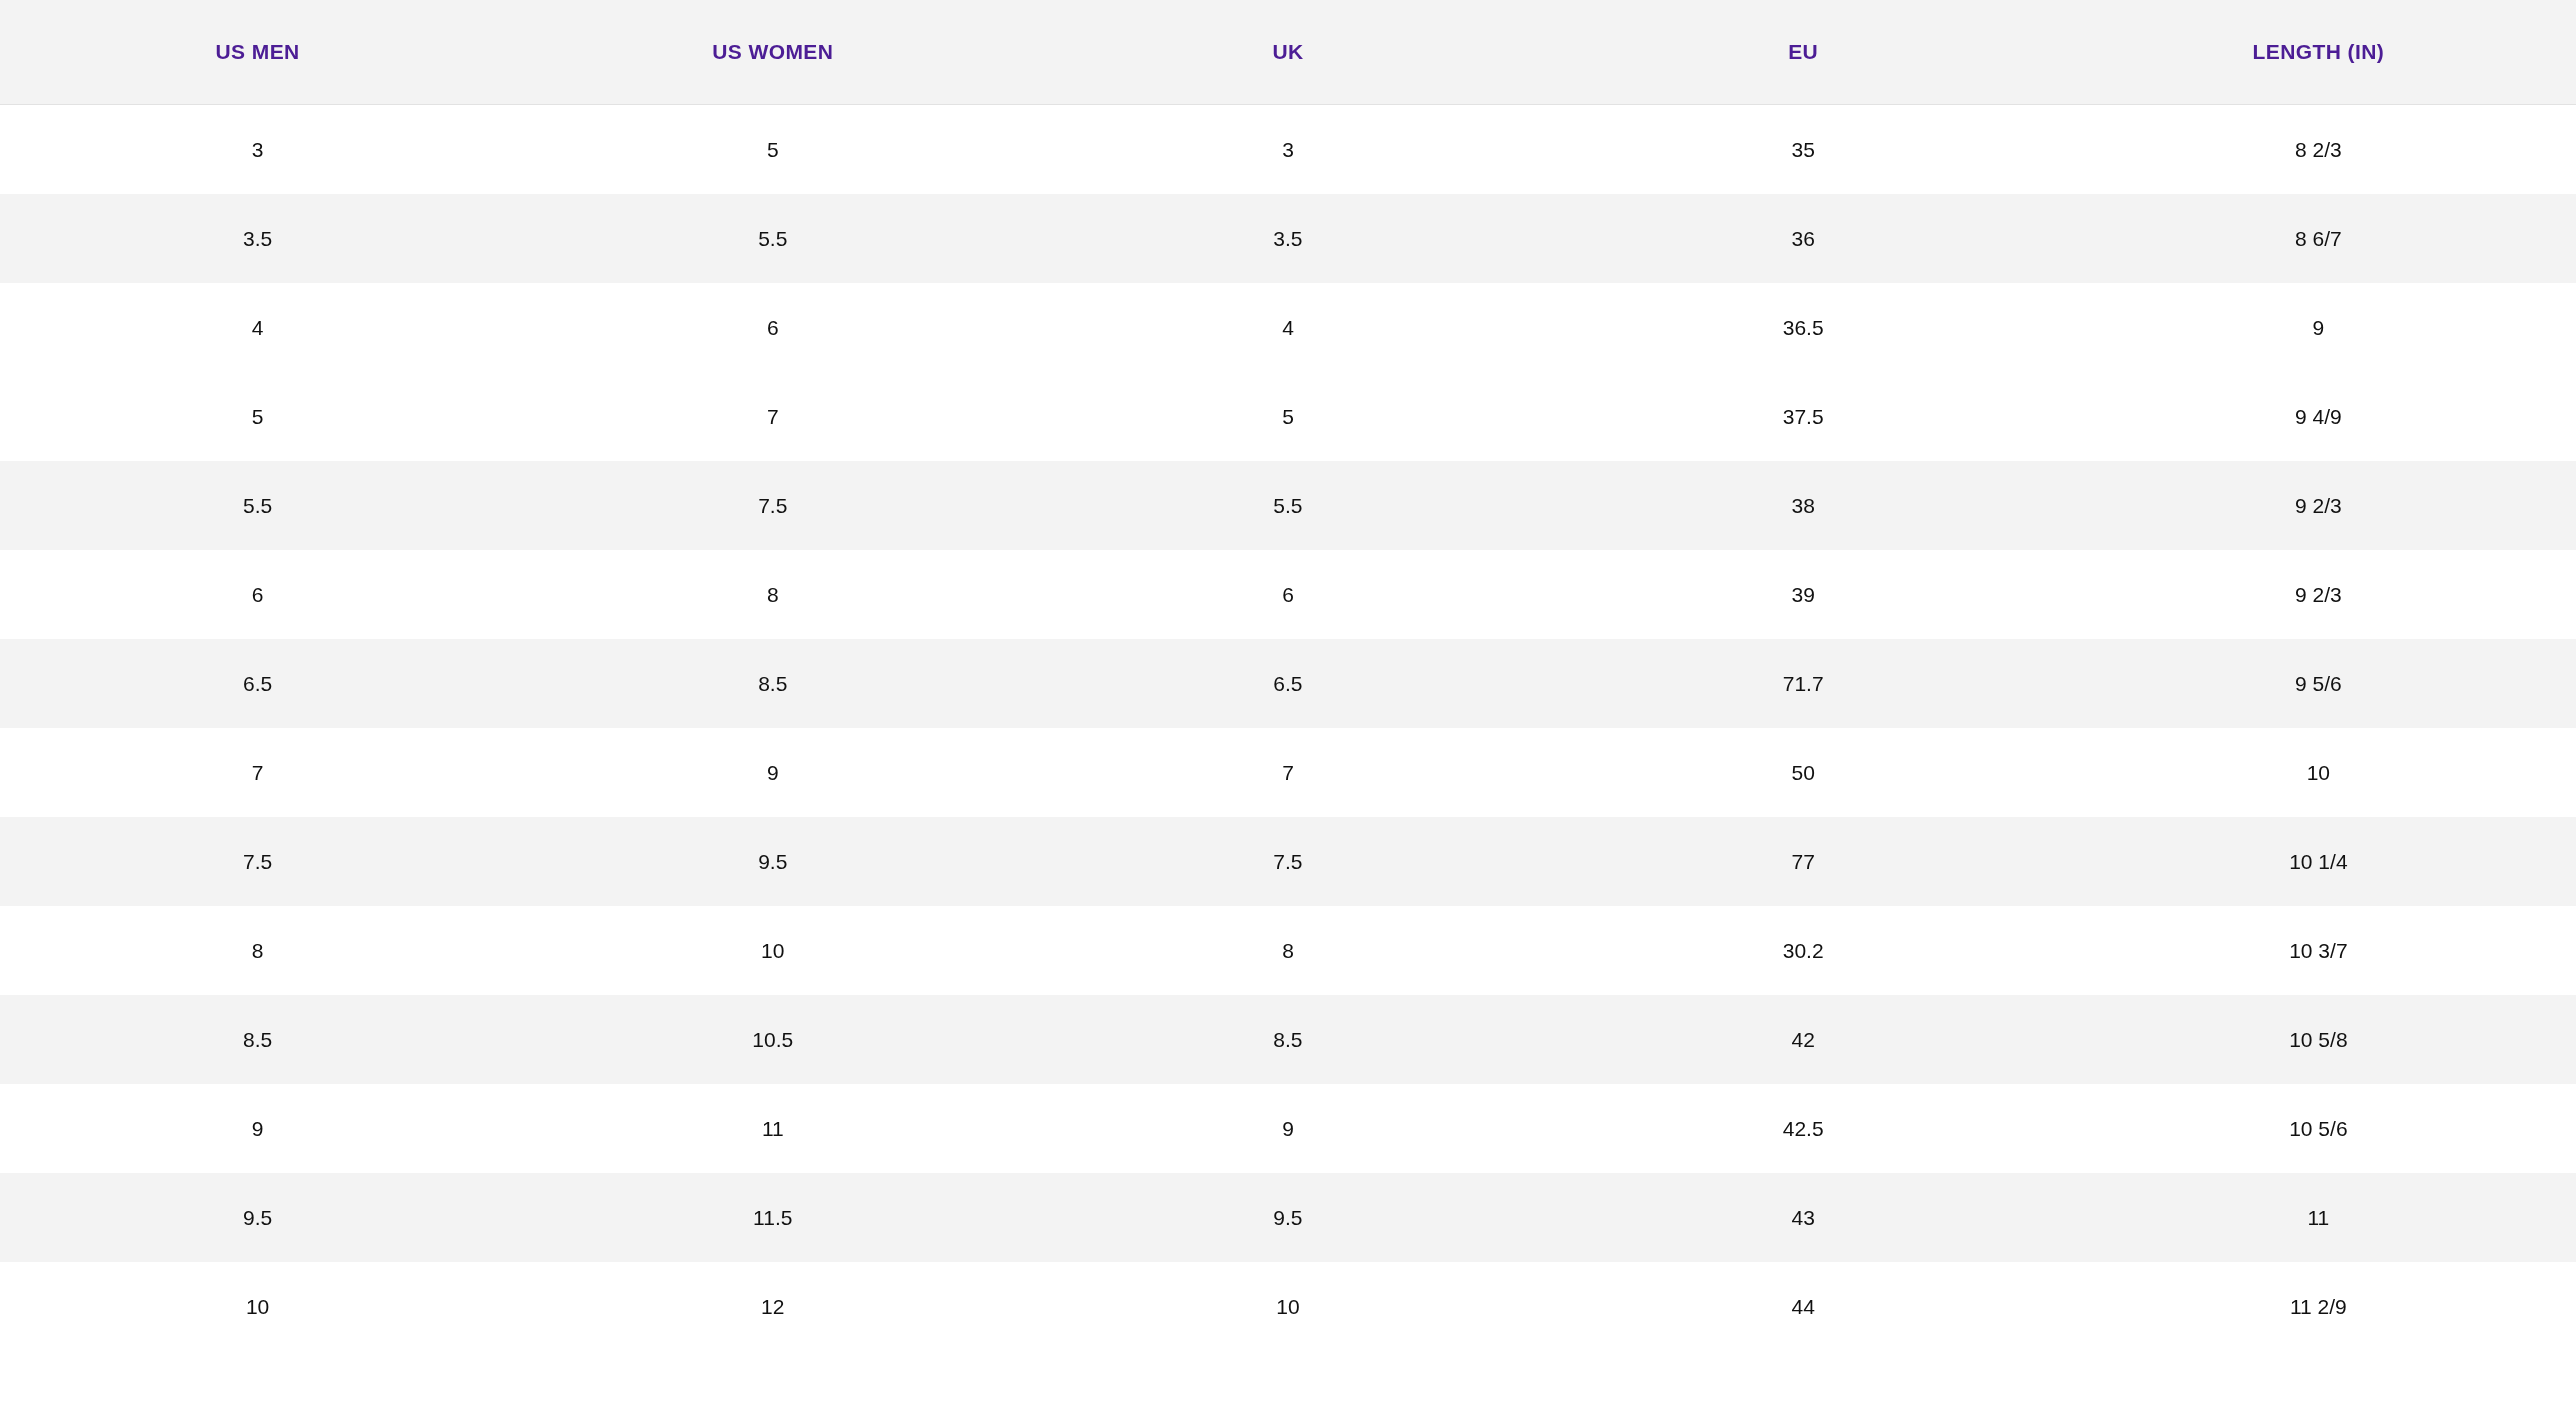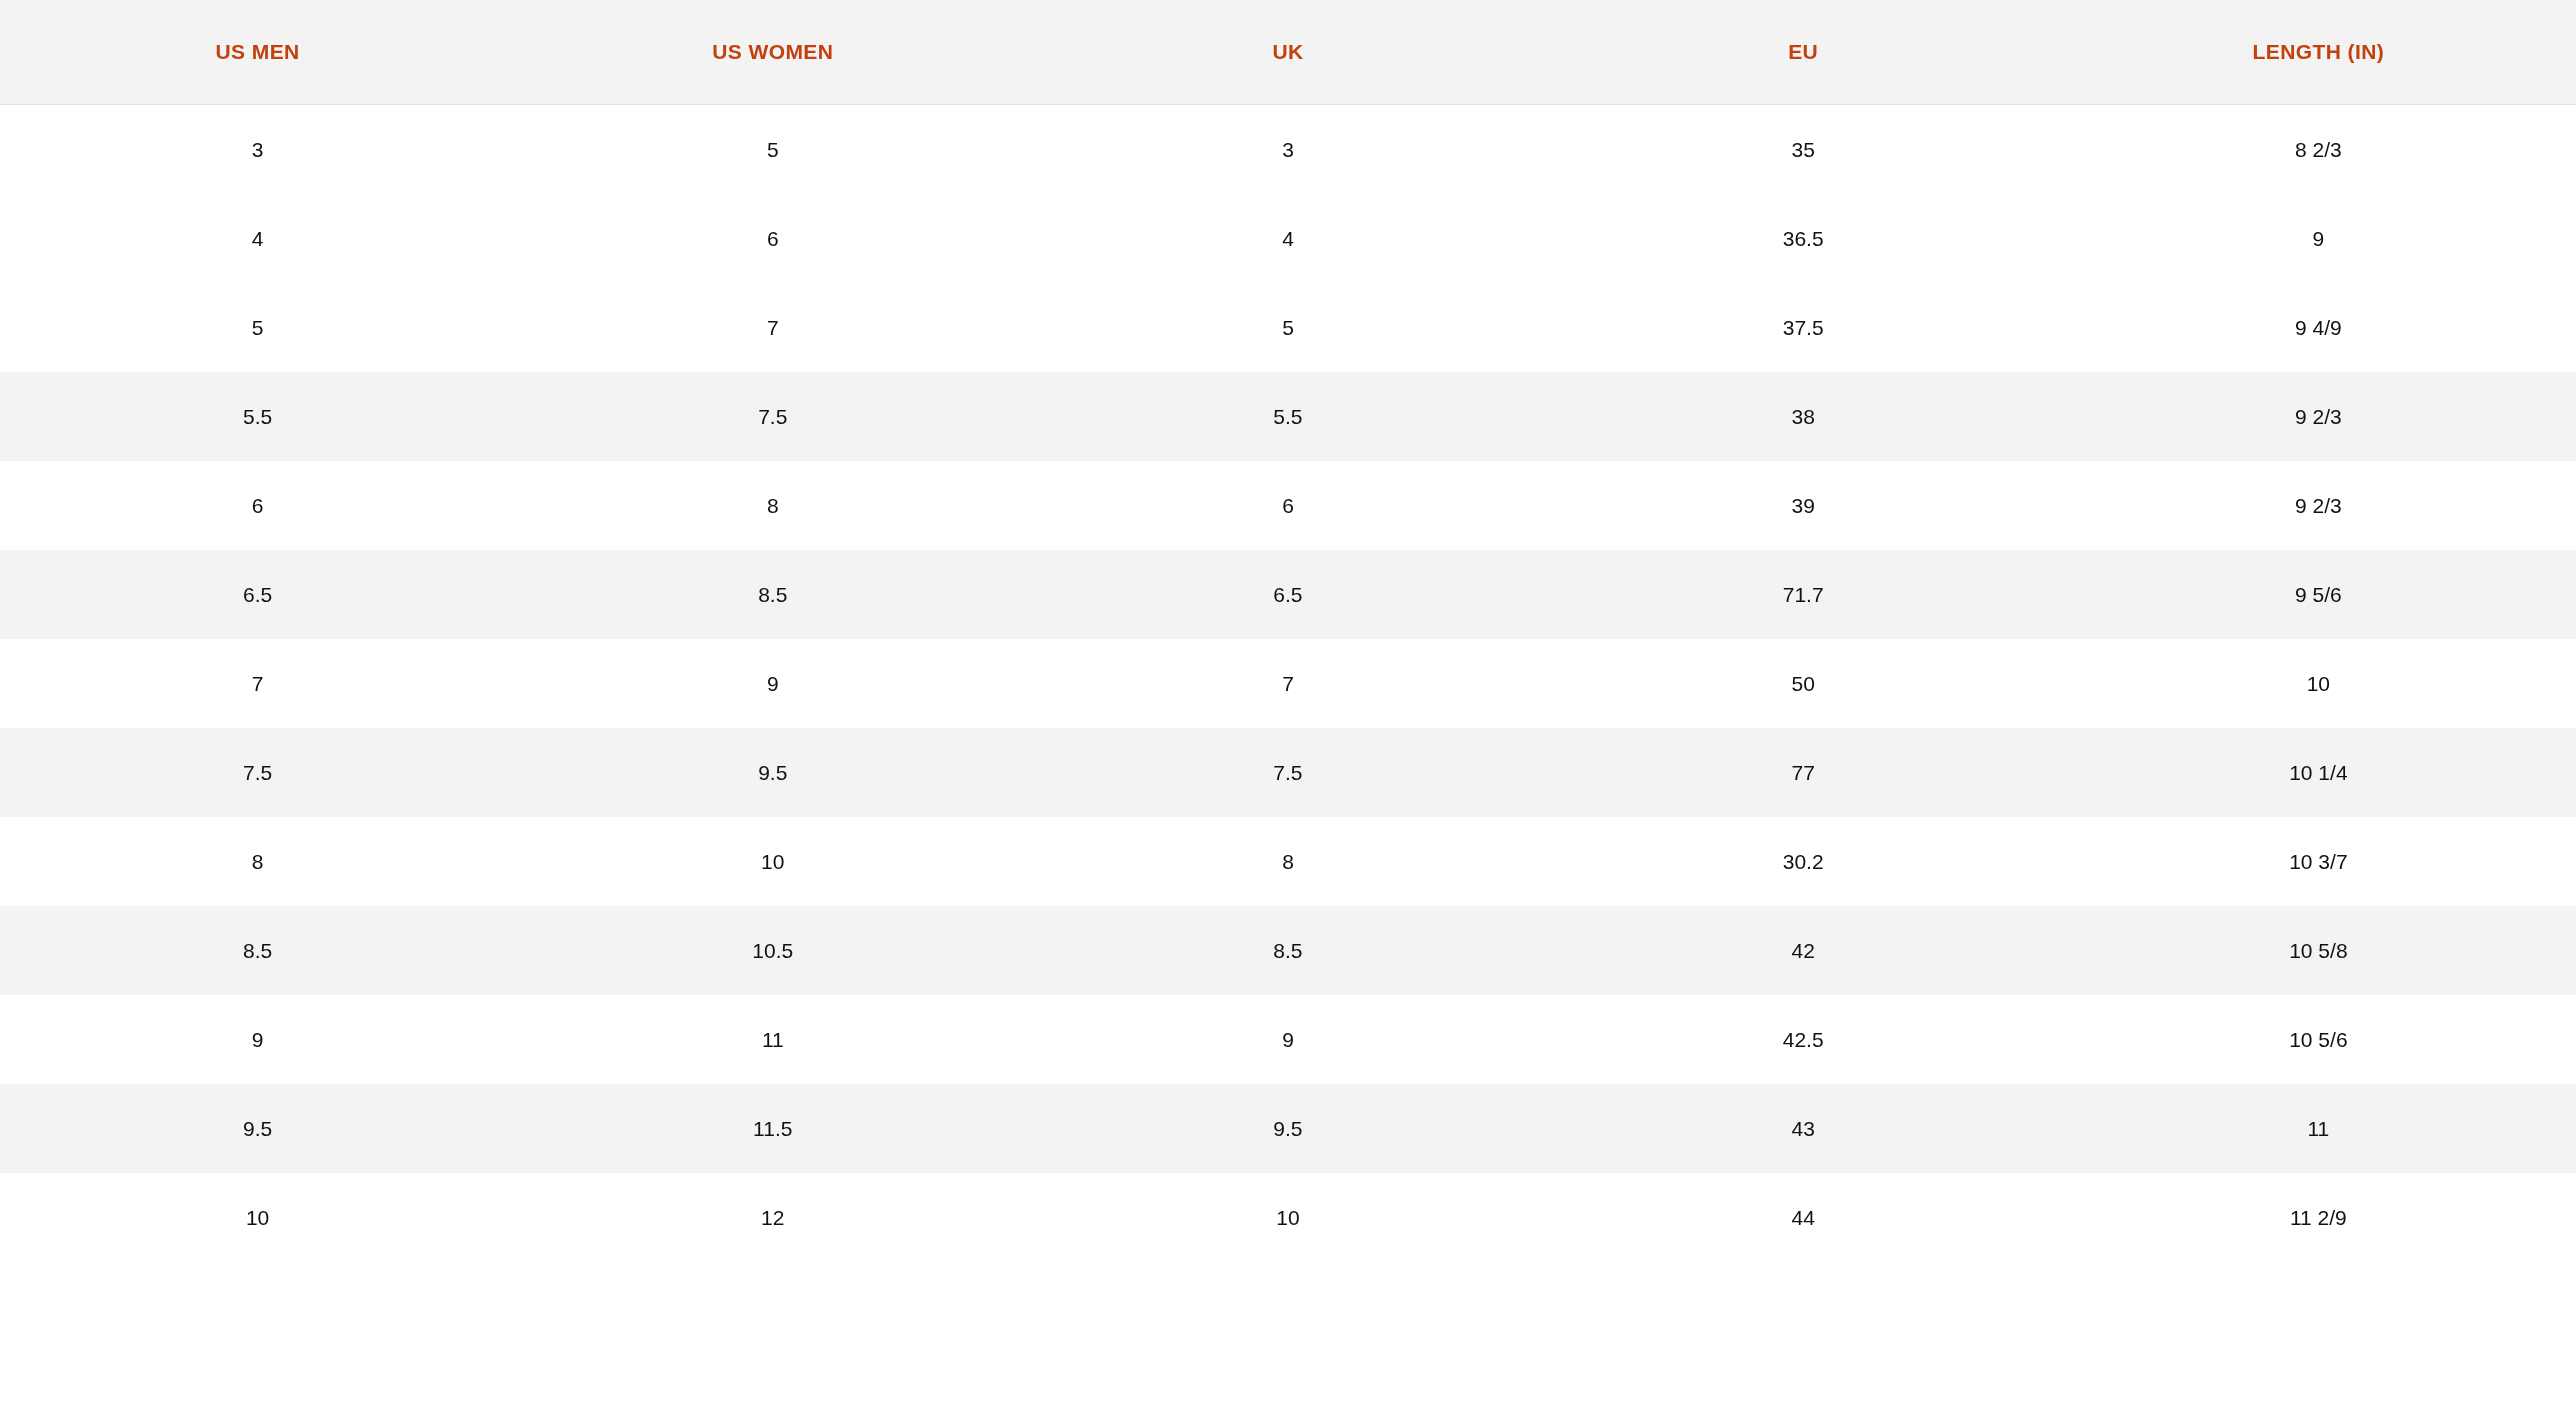--- a/index.html
+++ b/index.html
@@ -32,21 +32,21 @@
     height: 104px;
     background: #f3f3f3;
     border-bottom: 1.8px solid #e2e2e2;
     font-size: 21px;
     font-weight: bold;
     letter-spacing: 0.4px;
     text-align: center;
     vertical-align: middle;
     padding: 0;
     text-transform: uppercase;
-    color: #c2410c;
+    color: #4c1d95;
     white-space: nowrap;
   }
 
   
   .size-table tbody tr {
     height: 89px;
   }
   .size-table tbody tr.row-odd  { background: #ffffff; }
   .size-table tbody tr.row-even { background: #f3f3f3; }
 
@@ -82,20 +82,27 @@
         <th>LENGTH (IN)</th>
       </tr>
   </thead>
   <tbody>
       <tr class="row-odd">
         <td>3</td>
         <td>5</td>
         <td>3</td>
         <td>35</td>
         <td>8 2/3</td>
+      </tr>
+      <tr class="row-even">
+        <td>3.5</td>
+        <td>5.5</td>
+        <td>3.5</td>
+        <td>36</td>
+        <td>8 6/7</td>
       </tr>
       <tr class="row-odd">
         <td>4</td>
         <td>6</td>
         <td>4</td>
         <td>36.5</td>
         <td>9</td>
       </tr>
       <tr class="row-odd">
         <td>5</td>

